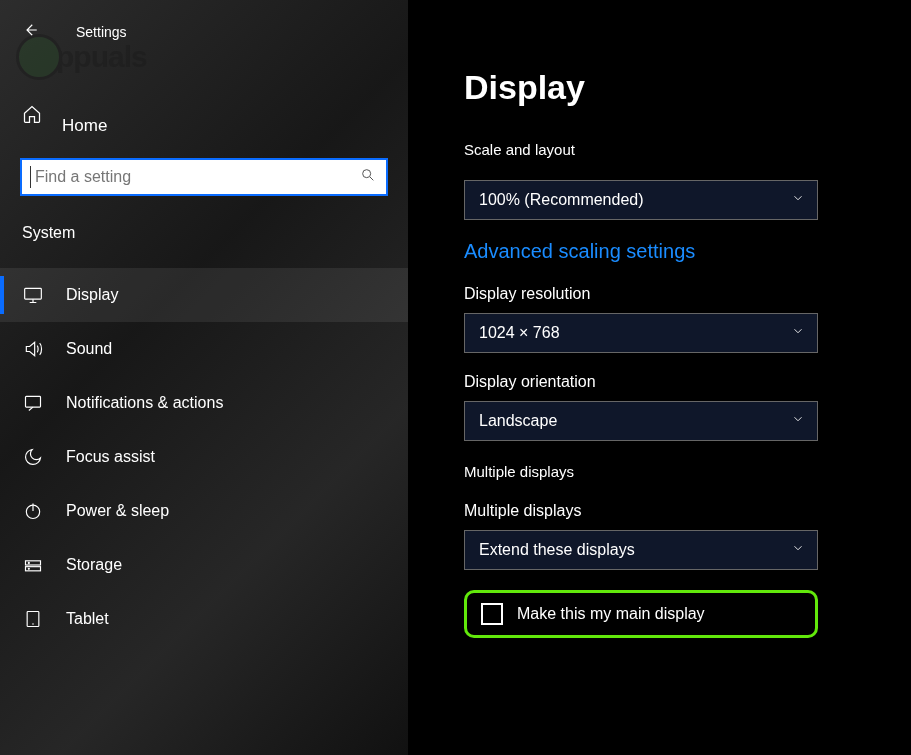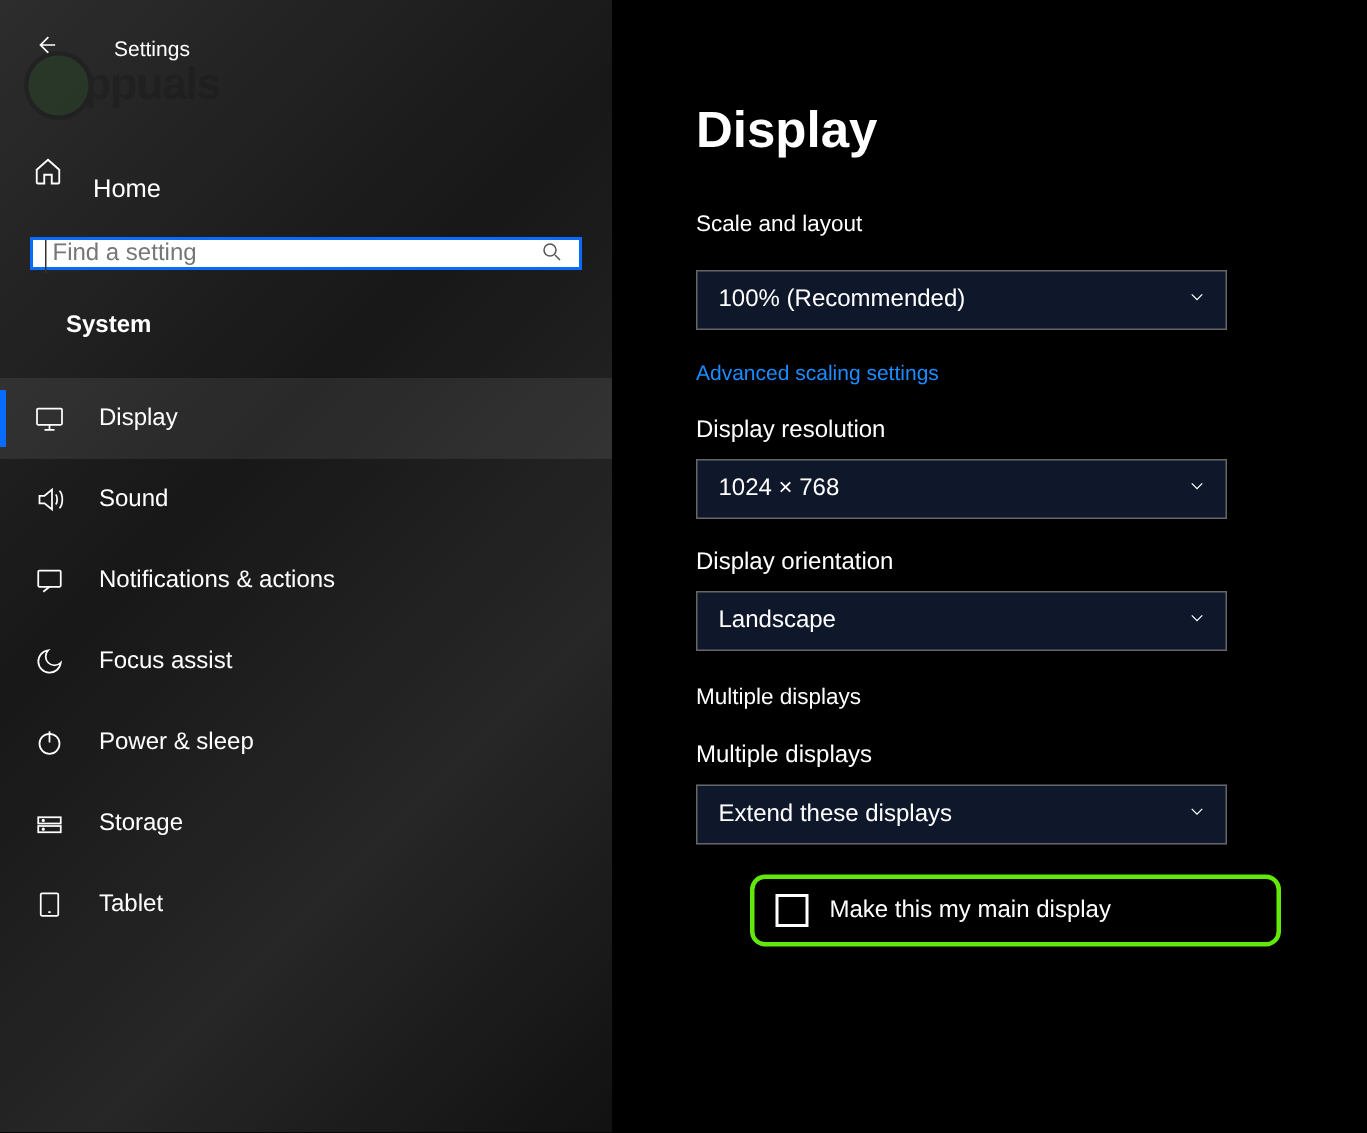--- a/index.html
+++ b/index.html
@@ -81,25 +81,25 @@
       gap: 20px;
       padding: 10px 20px 10px 22px;
       margin-top: 28px;
       cursor: pointer;
     }
     .home-row svg { width: 20px; height: 20px; stroke: #fff; fill: none; stroke-width: 1.5; }
     .home-label { font-size: 17px; color: #fff; margin-top: 20px; }
     .search-wrap { padding: 12px 20px 18px 20px; }
     .search-box {
       width: 100%;
-      height: 22px;
+      height: 38px;
       background: #fff;
       border: 2px solid #0a6cff;
       display: flex;
-      align-items: flex-start;
+      align-items: center;
       padding: 0 10px 0 8px;
     }
     .search-cursor {
       width: 1px;
       height: 22px;
       background: #333;
       margin-right: 4px;
     }
     .search-input {
       flex: 1;
@@ -107,23 +107,22 @@
       outline: none;
       font-size: 16px;
       color: #333;
       background: transparent;
     }
     .search-input::placeholder { color: #767676; }
     .search-ico svg { width: 16px; height: 16px; stroke: #555; fill: none; stroke-width: 1.5; }
     .section-hdr {
       padding: 10px 22px 14px 22px;
       font-size: 16px;
-      font-weight: 700;
-      color: #fff;
-      margin-left: 22px;
+      font-weight: 400;
+      color: #fff;
     }
     .nav-list { display: flex; flex-direction: column; margin-top: 12px; }
     .nav-item {
       display: flex;
       align-items: center;
       gap: 22px;
       padding: 16px 20px 16px 22px;
       cursor: pointer;
       font-size: 16px;
       color: #fff;
@@ -182,36 +181,35 @@
       align-items: center;
       justify-content: space-between;
       padding: 0 12px 0 14px;
       cursor: pointer;
       margin-bottom: 20px;
     }
     .dropdown-val { font-size: 16px; color: #fff; }
     .chev svg { width: 14px; height: 14px; stroke: #fff; fill: none; stroke-width: 1.5; }
     .link {
       color: #1a8cff;
-      font-size: 14px;
+      font-size: 20px;
       cursor: pointer;
       margin-bottom: 22px;
       display: inline-block;
     }
     .section-title.mt { margin-top: 22px; }
     .checkbox-row {
       display: flex;
       align-items: center;
       gap: 14px;
       padding: 10px 14px;
       border: 3px solid #62e80b;
       border-radius: 10px;
       width: 354px;
       margin-top: 6px;
-      margin-left: 36px;
     }
     .checkbox {
       width: 22px;
       height: 22px;
       border: 2px solid #fff;
       background: #000;
     }
     .checkbox-label { font-size: 16px; color: #fff; }
   </style>
 </head>

